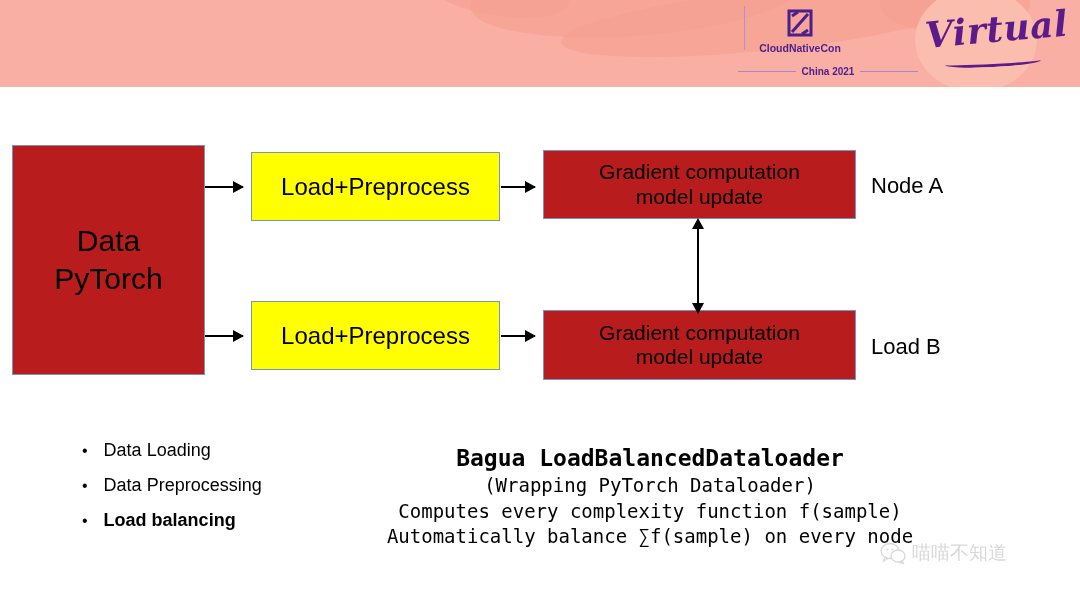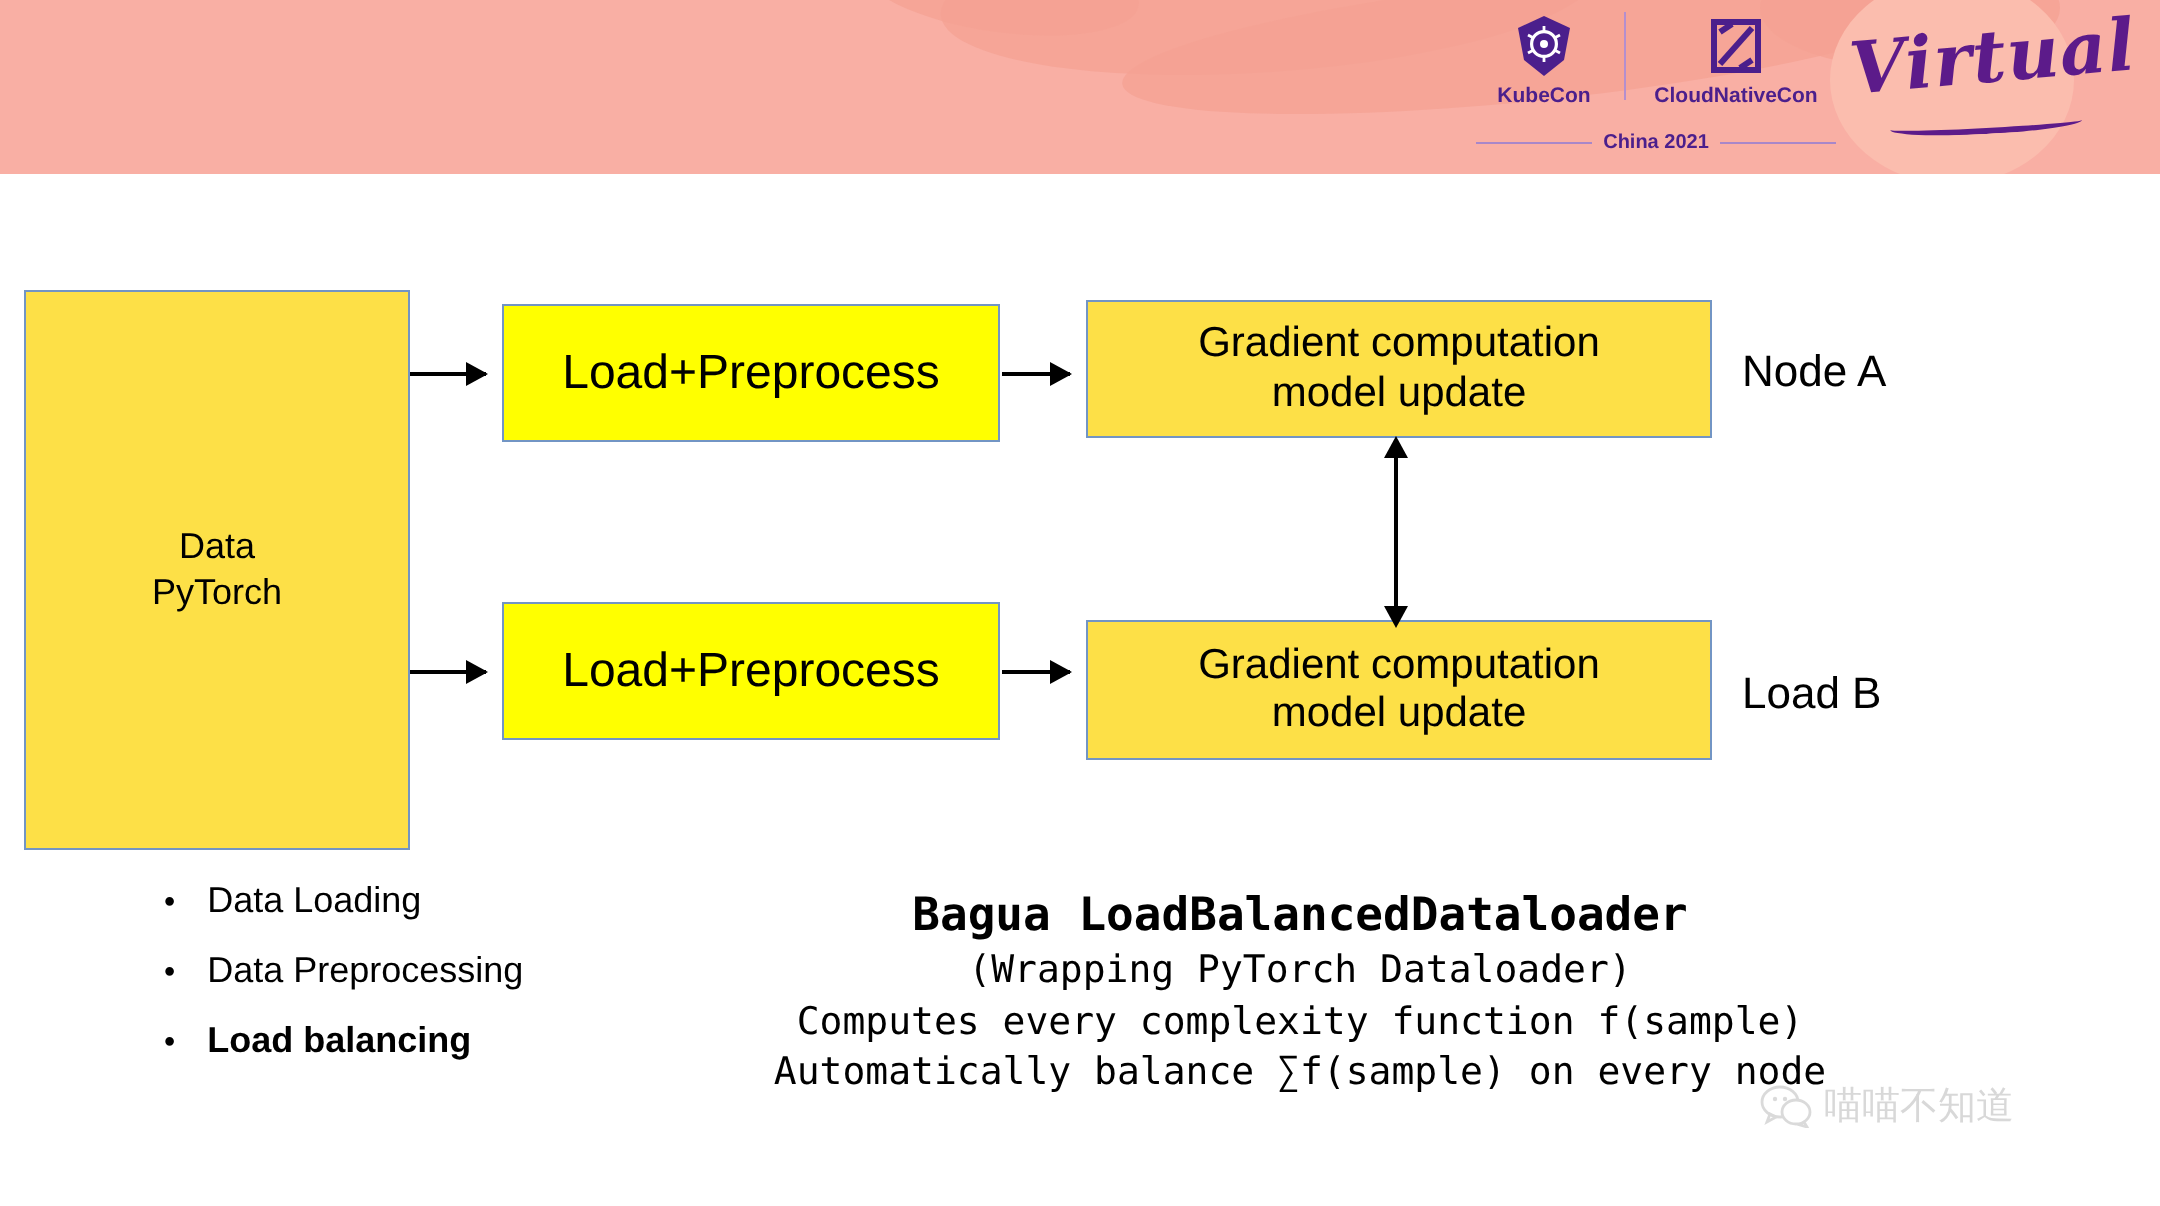--- a/index.html
+++ b/index.html
@@ -133,36 +133,36 @@
     border-bottom: 3px solid #5c1b8a;
     border-radius: 50%;
     transform: rotate(-3deg);
   }
 
   
   .box {
     position: absolute;
     box-sizing: border-box;
     border: 1.5px solid #7295c4;
-    background: #fde047;
+    background: #b91c1c;
     display: flex;
     align-items: center;
     justify-content: center;
     text-align: center;
     color: #000000;
     font-size: 21px;
     line-height: 1.16;
   }
   .box.yellow {
     background: #ffff00;
   }
   .box-storage {
     left: 12px; top: 145px;
-    width: 193px; height: 280px;
-    font-size: 18px;
+    width: 193px; height: 230px;
+    font-size: 30px;
     line-height: 1.28;
   }
   .box-lp1 { left: 251px; top: 152px; width: 249px; height: 69px; font-size: 24px; }
   .box-lp2 { left: 251px; top: 301px; width: 249px; height: 69px; font-size: 24px; }
   .box-grad1 { left: 543px; top: 150px; width: 313px; height: 69px; }
   .box-grad2 { left: 543px; top: 310px; width: 313px; height: 70px; }
   .box-inter { left: 711px; top: 231px; width: 290px; height: 64px; }
 
   .node-label {
     position: absolute;
@@ -295,38 +295,20 @@
     <div class="blob blob-a"></div>
     <div class="blob blob-b"></div>
     <div class="blob blob-c"></div>
     <div class="blob blob-d"></div>
     <div class="circle-light"></div>
   </div>
 
 
   <div class="logo-lockup">
     <div class="logo-row">
-      <div class="logo-col">
-        <div class="logo-mark">
-          <svg width="30" height="32" viewBox="0 0 30 32">
-            <polygon points="15,1 28,7 25,23 15,31 5,23 2,7" fill="#4b1f8c"></polygon>
-            <circle cx="15" cy="15" r="6.2" fill="none" stroke="#ffffff" stroke-width="1.6"></circle>
-            <circle cx="15" cy="15" r="2" fill="#ffffff"></circle>
-            <g stroke="#ffffff" stroke-width="1.4">
-              <line x1="15" y1="9" x2="15" y2="6"></line>
-              <line x1="20.2" y1="12" x2="23" y2="10.5"></line>
-              <line x1="20.2" y1="18" x2="23" y2="19.5"></line>
-              <line x1="15" y1="21" x2="15" y2="24"></line>
-              <line x1="9.8" y1="18" x2="7" y2="19.5"></line>
-              <line x1="9.8" y1="12" x2="7" y2="10.5"></line>
-            </g>
-          </svg>
-        </div>
-        <div class="logo-word">KubeCon</div>
-      </div>
       <div class="logo-sep"></div>
       <div class="logo-col wide">
         <div class="logo-mark">
           <svg width="30" height="32" viewBox="0 0 30 32">
             <rect x="4" y="4" width="22" height="24" fill="none" stroke="#4b1f8c" stroke-width="3"></rect>
             <line x1="7" y1="25" x2="23" y2="7" stroke="#4b1f8c" stroke-width="3"></line>
             <line x1="7" y1="9" x2="13" y2="5" stroke="#4b1f8c" stroke-width="3"></line>
             <line x1="17" y1="27" x2="23" y2="23" stroke="#4b1f8c" stroke-width="3"></line>
           </svg>
         </div>

